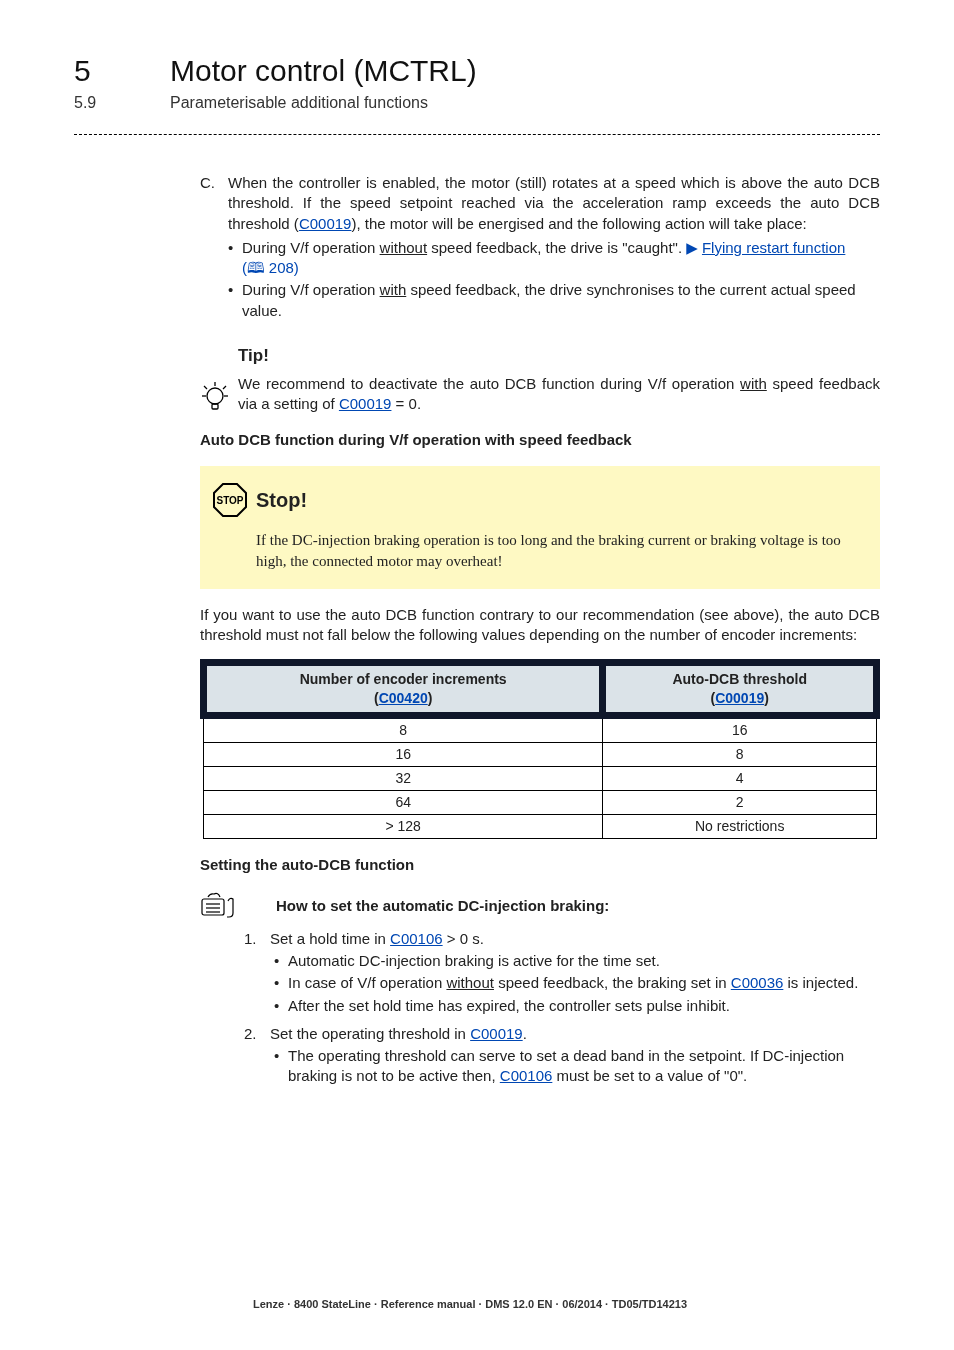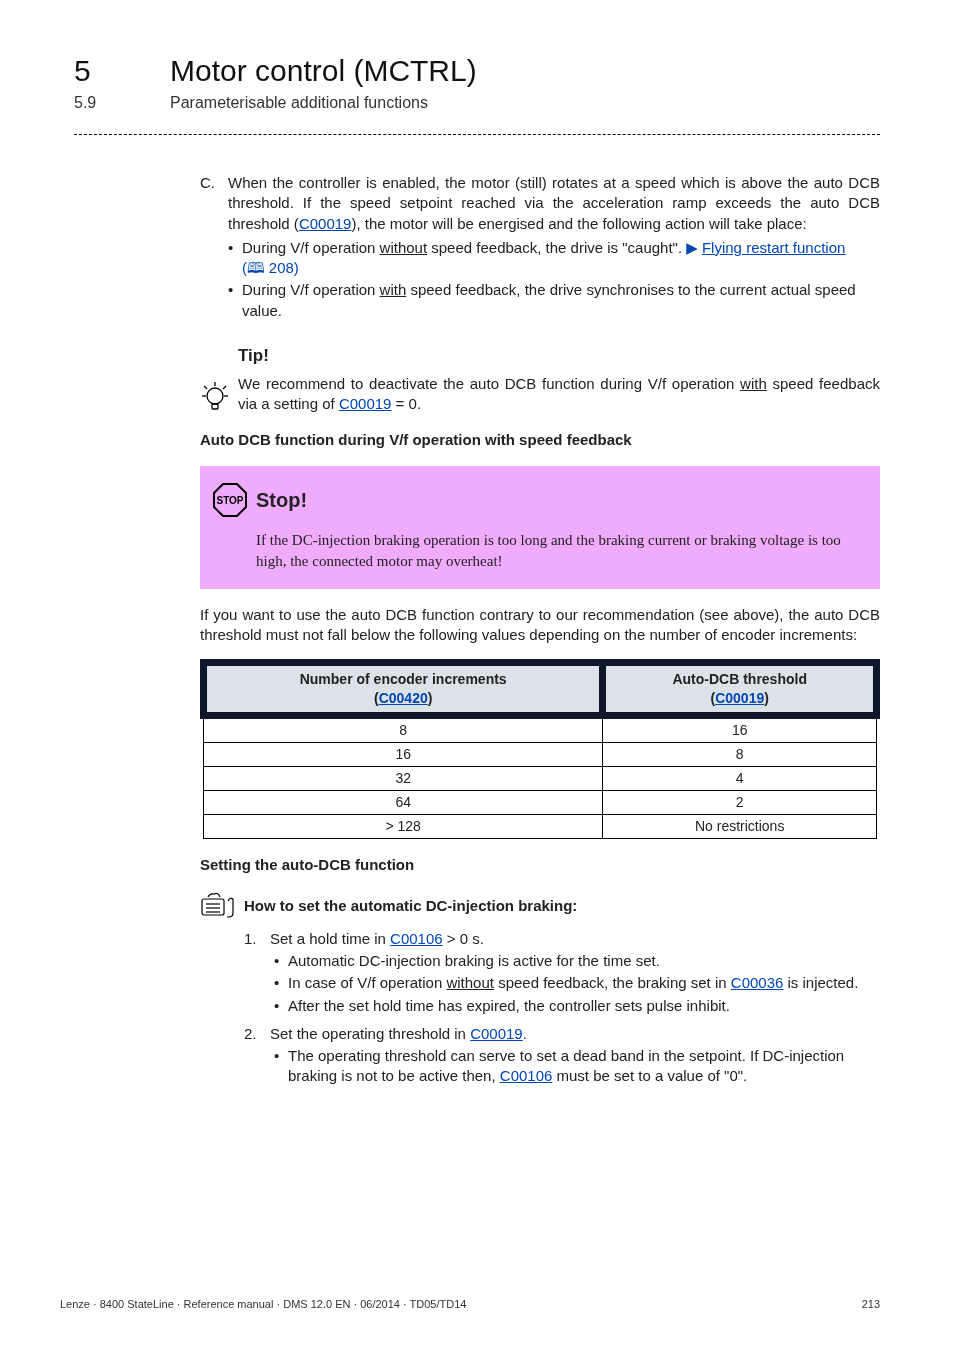--- a/index.html
+++ b/index.html
@@ -108,21 +108,21 @@
   .tip-text {
     text-align: justify;
   }
   .h3 {
     font-weight: 700;
     font-size: 15px;
     margin-top: 16px;
     margin-bottom: 16px;
   }
   .stop-box {
-    background: #f0abfc;
+    background: #fef9c3;
     padding: 16px 20px 18px 12px;
     margin-top: 8px;
   }
   .stop-row {
     display: flex;
     align-items: center;
     margin-bottom: 12px;
   }
   .stop-icon {
     width: 40px;
@@ -158,20 +158,21 @@
   }
   table.enc td {
     border: 1px solid #000;
     padding: 2px 8px;
     text-align: center;
   }
   .howto-row {
     display: flex;
     align-items: center;
     margin-top: 10px;
+    gap: 32px;
   }
   .howto-icon {
     width: 44px;
     flex: none;
   }
   .howto-label {
     font-weight: 700;
     font-size: 15px;
   }
   ol.steps {
@@ -198,21 +199,22 @@
   }
   .step-sub .dot { width: 14px; flex: none; }
   .footer {
     position: absolute;
     bottom: 40px;
     left: 60px;
     right: 74px;
     font-size: 11px;
     color: #333;
     display: flex;
-    justify-content: space-between;
+    justify-content: center;
+    font-weight: bold;
   }
   svg { display: block; }
 </style>
 </head>
 <body>
 
 <div class="page">
   <div class="header">
     <div class="chap-num">5</div>
     <div class="chap-title">Motor control (MCTRL)</div>

